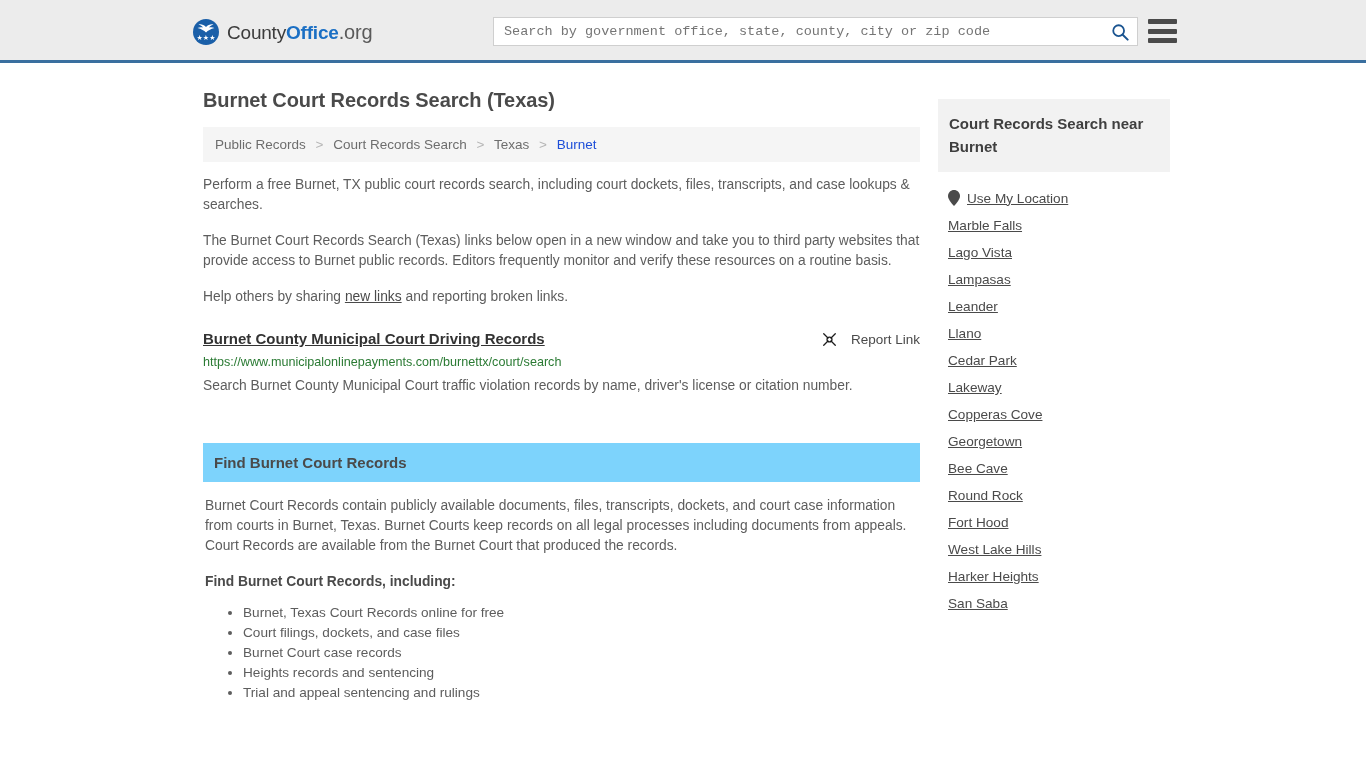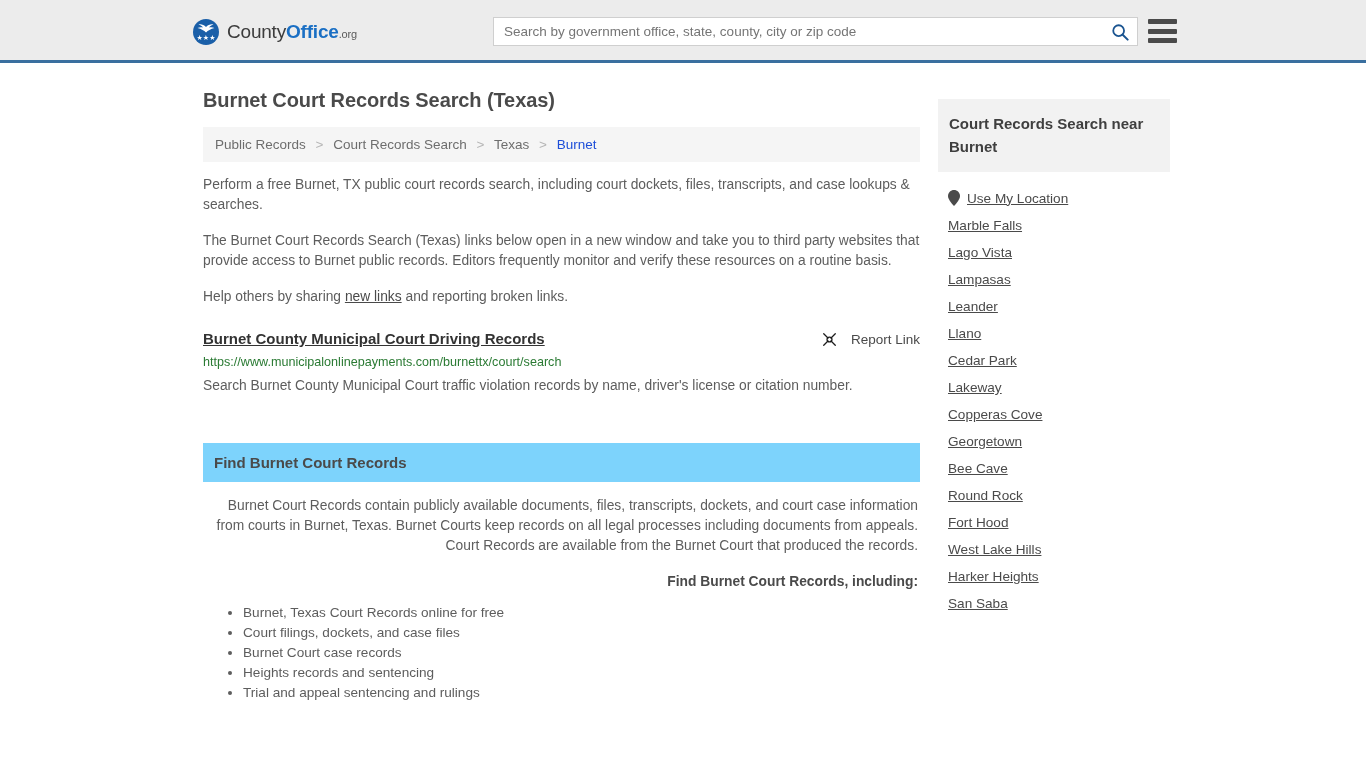--- a/index.html
+++ b/index.html
@@ -62,40 +62,40 @@
   }
   .brand-text {
     margin-left: 8px;
     font-size: 19px;
     letter-spacing: -0.2px;
     color: #3c3c3c;
     font-weight: 400;
     white-space: nowrap;
   }
   .brand-text .b-office { color: #1a6fc4; font-weight: 700; }
-  .brand-text .b-org { color: #5a5a5a; font-size: 11px; }
+  .brand-text .b-org { color: #5a5a5a; font-size: 20px; }
 
   .search-wrap {
     position: absolute;
     left: 493px;
     top: 17px;
     width: 645px;
     height: 29px;
     background: #ffffff;
     border: 1px solid #cfcfcf;
     display: flex;
     align-items: center;
   }
   .search-input {
     flex: 1 1 auto;
     height: 100%;
     border: 0;
     outline: none;
     padding: 0 10px;
-    font-family: Liberation Sans, sans-serif;
+    font-family: Liberation Mono, monospace;
     font-size: 13.5px;
     color: #333;
     background: transparent;
   }
   .search-input::placeholder { color: #757575; }
   .search-btn {
     width: 34px;
     height: 100%;
     border: 0;
     background: transparent;
@@ -227,21 +227,20 @@
     font-size: 15px;
     font-weight: 700;
     color: #4a4a4a;
   }
   .panel-body { padding: 14px 2px 0 2px; }
   .panel-body p {
     font-size: 13.8px;
     line-height: 20px;
     color: #5d5d5d;
     margin: 0 0 16px 0;
-    text-align: right;
   }
   .panel-body p.strong-lead {
     font-weight: 700;
     color: #4a4a4a;
     margin-bottom: 11px;
   }
   ul.record-list {
     margin: 0;
     padding-left: 38px;
     list-style: disc;

